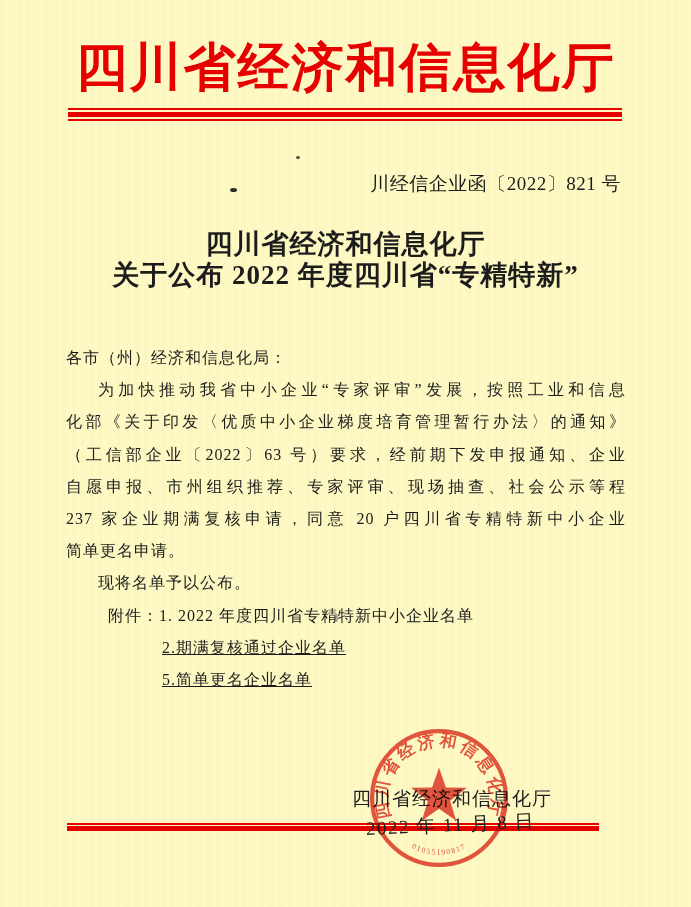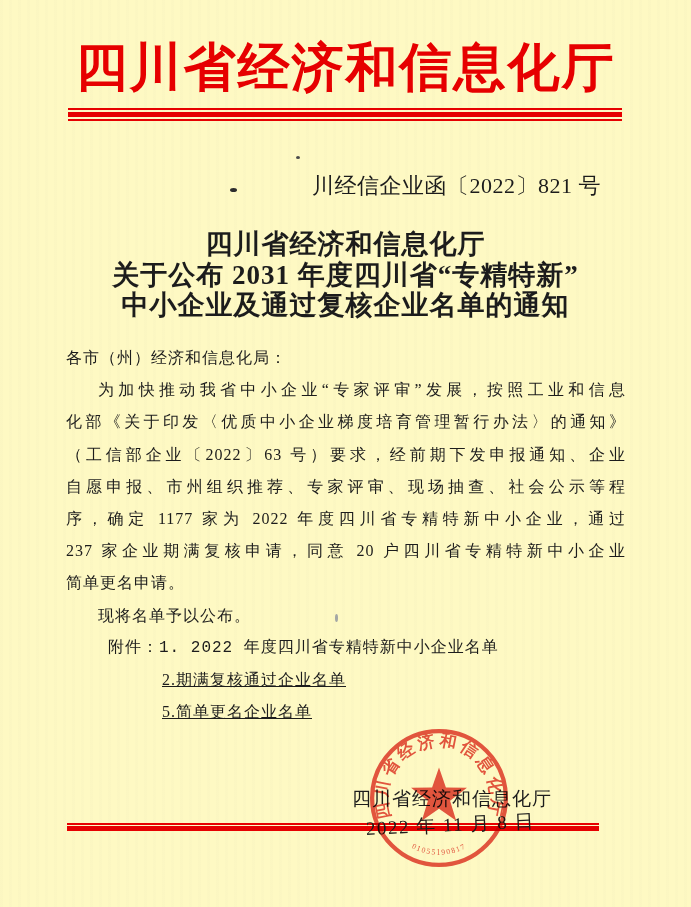--- a/index.html
+++ b/index.html
@@ -27,36 +27,36 @@
     color:var(--red);letter-spacing:2px;white-space:nowrap;
   }
   .rule-top{
     position:absolute;top:108px;left:68px;width:554px;height:13px;
     background:linear-gradient(to bottom,
       var(--red) 0 2px,transparent 2px 3.6px,
       var(--red) 3.6px 9.4px,transparent 9.4px 10.6px,
       var(--red) 10.6px 12.6px,transparent 12.6px 13px);
   }
   .doc-number{
-    position:absolute;top:171px;right:90px;
-    font-size:22px;letter-spacing:0.5px;white-space:nowrap;
+    position:absolute;top:171px;right:70px;
+    font-size:19px;letter-spacing:0.5px;white-space:nowrap;
   }
   .notice-title{
     position:absolute;top:229px;left:0;width:100%;
     text-align:center;font-weight:700;font-size:27px;line-height:30.5px;
     letter-spacing:1px;
   }
   .body-block{
     position:absolute;top:342px;left:66px;width:560px;
     font-size:16px;line-height:32.2px;letter-spacing:1px;
   }
   .line{white-space:nowrap;}
   .jline{text-align-last:justify;text-align:justify;white-space:normal;}
   .indent{padding-left:2em;}
-  .att-first{padding-left:42px;font-family:Liberation Mono, monospace;}
+  .att-first{padding-left:42px;}
   .att-rest{padding-left:96px;text-decoration:underline;}
   .signer{
     position:absolute;top:786px;left:352px;z-index:2;
     font-size:19px;letter-spacing:1px;white-space:nowrap;
   }
   .sign-date{
     position:absolute;top:816px;left:366px;z-index:2;
     font-size:19px;letter-spacing:1.5px;white-space:nowrap;
     transform:rotate(-2.6deg);transform-origin:left center;
   }
@@ -81,31 +81,29 @@
 
 <div class="page">
 
   <div class="letterhead">四川省经济和信息化厅</div>
   <div class="rule-top"></div>
 
   <div class="doc-number">川经信企业函〔2022〕821 号</div>
 
   <div class="notice-title">
     <div class="line">四川省经济和信息化厅</div>
-    <div class="line">关于公布 2031 年度四川省“专精特新”</div>
-    <div class="line">中小企业及通过复核企业名单的通知</div>
+    <div class="line">关于公布 2022 年度四川省“专精特新”</div>
   </div>
 
   <div class="body-block">
     <div class="line">各市（州）经济和信息化局：</div>
     <div class="jline indent">为加快推动我省中小企业“专家评审”发展，按照工业和信息</div>
     <div class="jline">化部《关于印发〈优质中小企业梯度培育管理暂行办法〉的通知》</div>
     <div class="jline">（工信部企业〔2022〕63 号）要求，经前期下发申报通知、企业</div>
     <div class="jline">自愿申报、市州组织推荐、专家评审、现场抽查、社会公示等程</div>
-    <div class="jline">序，确定 1177 家为 2022 年度四川省专精特新中小企业，通过</div>
     <div class="jline">237 家企业期满复核申请，同意 20 户四川省专精特新中小企业</div>
     <div class="line">简单更名申请。</div>
     <div class="line indent">现将名单予以公布。</div>
     <div class="line att-first"><span>附件：</span><span>1. 2022 年度四川省专精特新中小企业名单</span></div>
     <div class="line att-rest">2.期满复核通过企业名单</div>
     <div class="line att-rest">5.简单更名企业名单</div>
   </div>
 
   <div class="rule-bottom"></div>
   <div class="signer">四川省经济和信息化厅</div>

